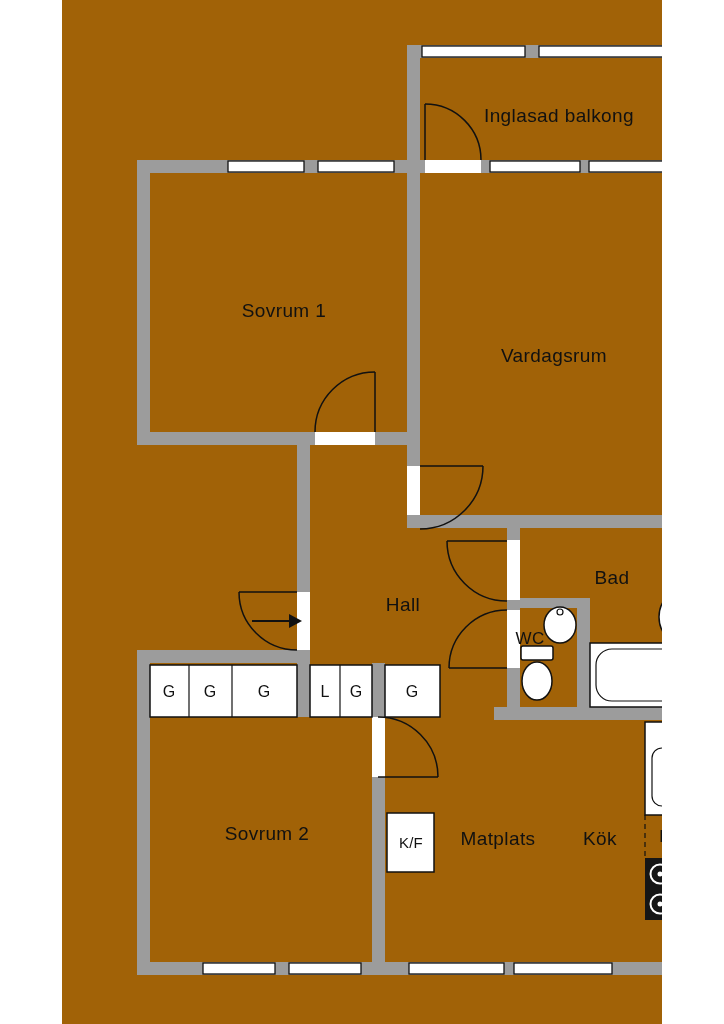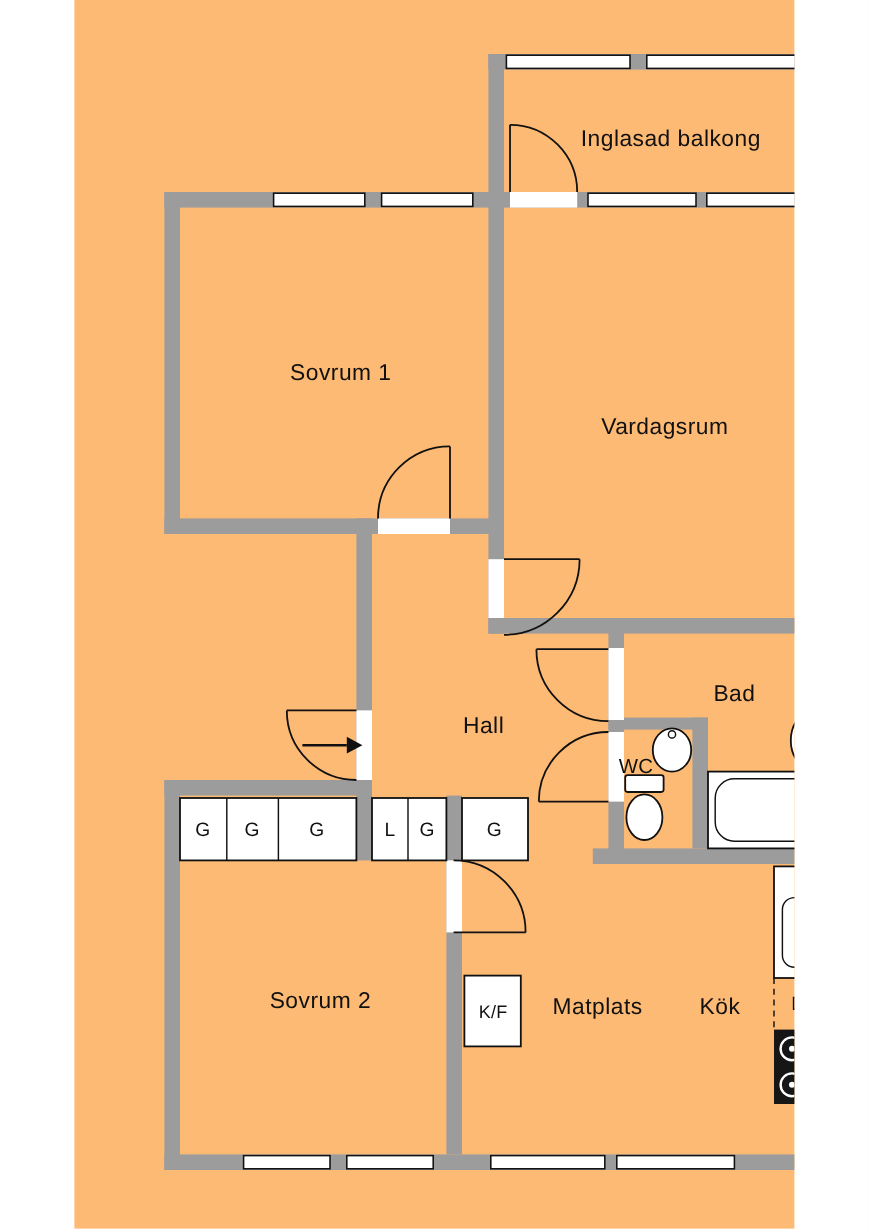--- a/index.html
+++ b/index.html
@@ -1,16 +1,16 @@
 <!DOCTYPE html>
 <html><head>
 <meta charset="utf-8">
 <style>
   html,body{margin:0;padding:0;background:#ffffff;}
-  .stage{position:relative;width:600px;height:1024px;margin:0 auto;background:#fdba74;overflow:hidden;}
+  .stage{position:relative;width:600px;height:1024px;margin:0 auto;background:#a16207;overflow:hidden;}
   svg{position:absolute;left:0;top:0;}
   text{font-family:"Liberation Sans","DejaVu Sans",sans-serif;fill:#111111;}
   .room-label{font-size:19px;letter-spacing:0.4px;}
   .mid-label{font-size:17px;letter-spacing:0.3px;}
   .small-label{font-size:16px;letter-spacing:0.2px;}
   .tiny-label{font-size:15px;letter-spacing:0.2px;}
   .wall{fill:#9c9c9c;}
   .gap{fill:#ffffff;}
   .win{fill:#ffffff;stroke:#111111;stroke-width:1.3;}
   .ln{stroke:#111111;stroke-width:1.5;fill:none;}

